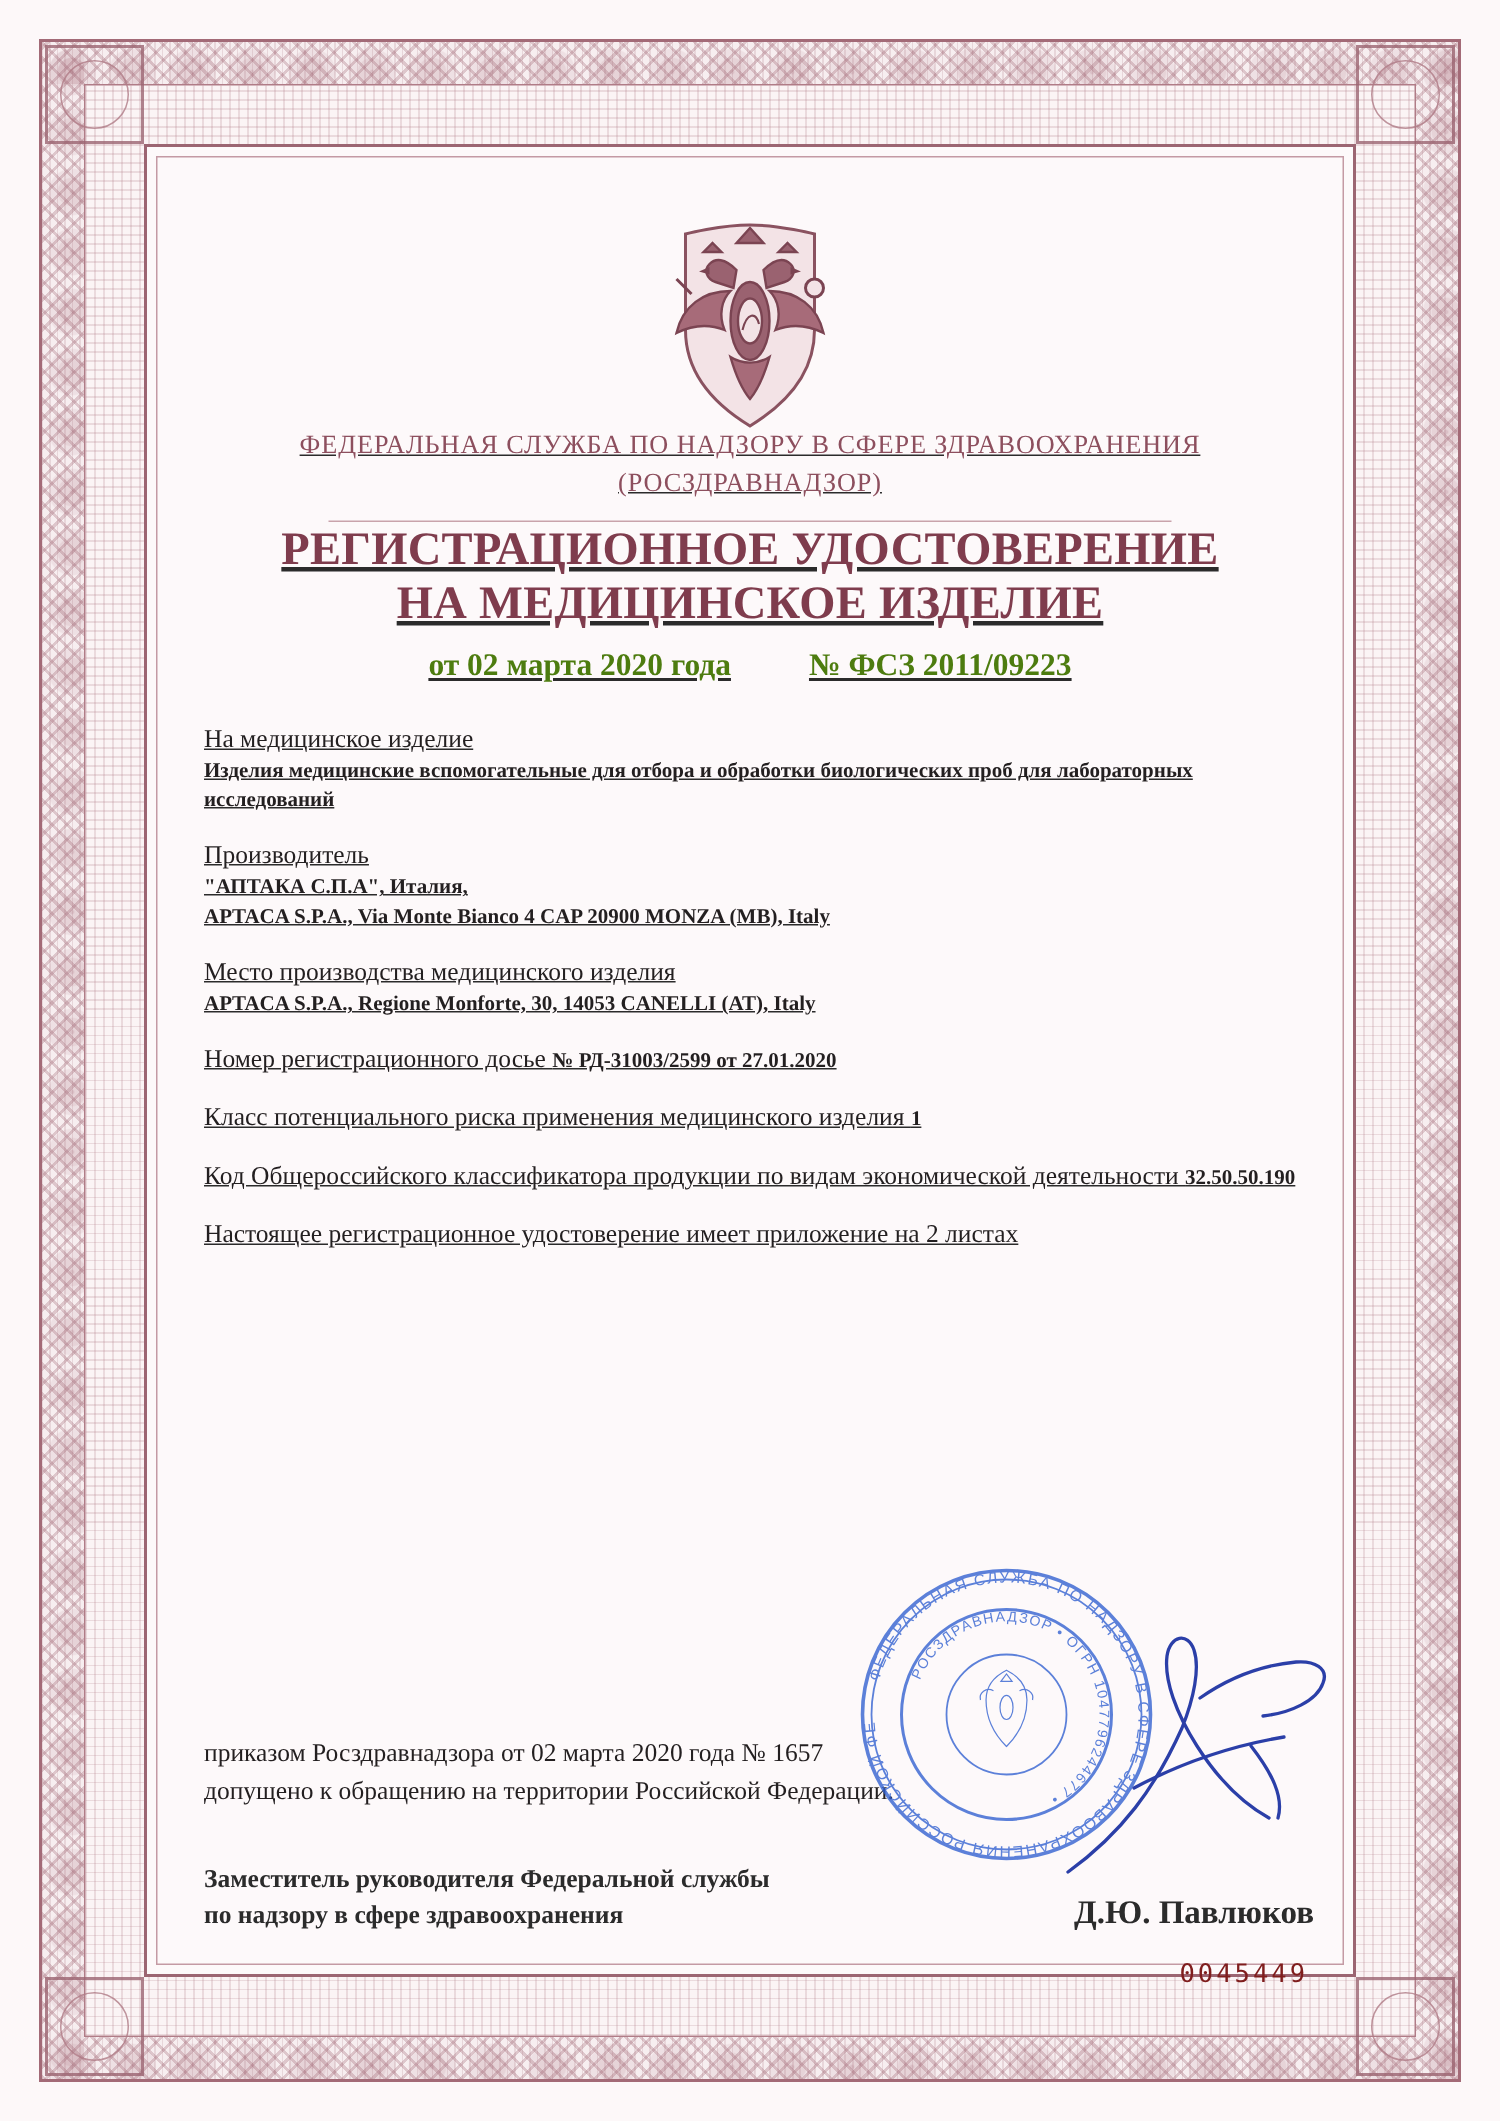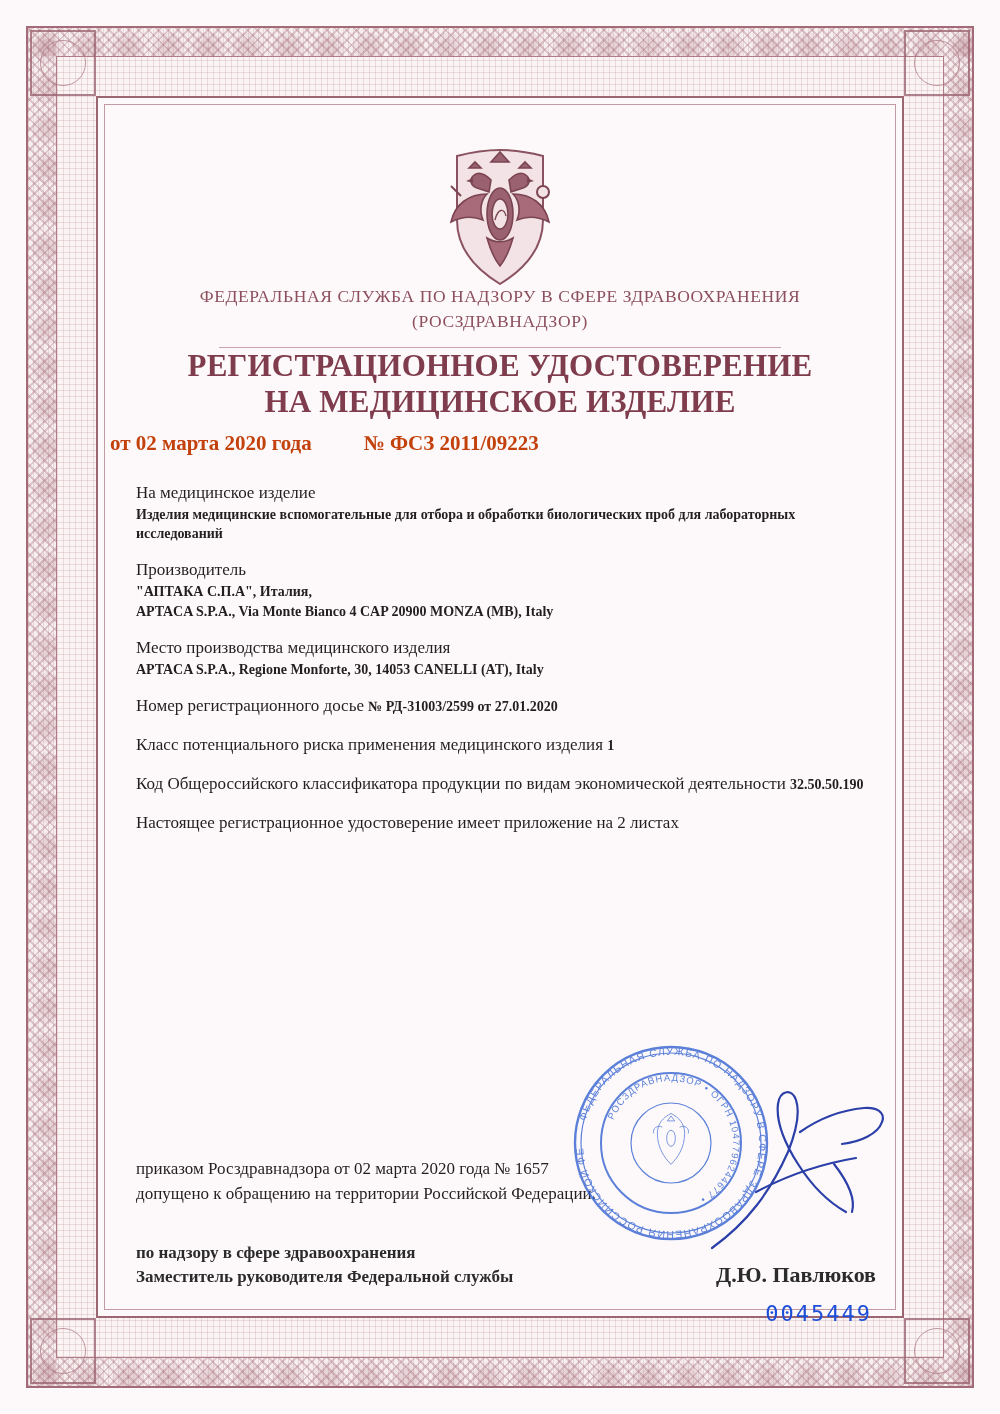--- a/index.html
+++ b/index.html
@@ -92,21 +92,21 @@
     border-radius: 50%;
   }
   .corner.tl { left: 30px;  top: 30px; }
   .corner.tr { right: 30px; top: 30px; }
   .corner.bl { left: 30px;  bottom: 30px; }
   .corner.br { right: 30px; bottom: 30px; }
 
   
   .content {
     position: absolute;
-    left: 110px; top: 106px; right: 110px; bottom: 106px;
+    left: 110px; top: 106px; right: 110px; bottom: 106px; text-decoration: underline;
   }
 
   
   .emblem-wrap {
     text-align: center;
     margin-top: 36px;
     height: 140px;
   }
   .emblem {
     display: inline-block;
@@ -133,25 +133,25 @@
     text-align: center;
     color: #7f3c4d;
     font-weight: bold;
     font-size: 31px;
     line-height: 1.18;
     letter-spacing: 0.2px;
   }
 
   .subline {
     display: flex;
-    justify-content: flex-start;
+    justify-content: center;
     align-items: baseline;
     gap: 52px;
     margin-top: 10px;
-    color: #c2410c;
+    color: #4d7c0f;
   }
   .subline .date {
     font-weight: bold;
     font-size: 21px;
   }
   .subline .number {
     font-weight: bold;
     font-size: 21px;
   }
 
@@ -199,23 +199,23 @@
   .sig-name {
     font-size: 22px;
     font-weight: bold;
     white-space: nowrap;
     padding-bottom: 2px;
   }
   .serial {
     position: absolute;
     right: 4px;
     bottom: -36px;
-    color: #1d4ed8;
+    color: #7f1d1d;
     font-family: "DejaVu Sans Mono", monospace;
-    font-size: 22px;
+    font-size: 17px;
     letter-spacing: 2px;
   }
 
   
   .stamp {
     position: absolute;
     left: 430px;
     bottom: 42px;
     width: 210px;
     height: 210px;
@@ -377,22 +377,22 @@
         </g>
       </svg>
 
       <div class="order-text">
         <div>приказом Росздравнадзора от 02 марта 2020 года № 1657</div>
         <div>допущено к обращению на территории Российской Федерации.</div>
       </div>
 
       <div class="signature-row">
         <div class="sig-left">
+          <div>Заместитель руководителя Федеральной службы</div>
           <div>по надзору в сфере здравоохранения</div>
-          <div>Заместитель руководителя Федеральной службы</div>
         </div>
         <div class="sig-name">Д.Ю. Павлюков</div>
       </div>
 
       <div class="serial">0045449</div>
     </div>
 
   </div>
 </div>
 

